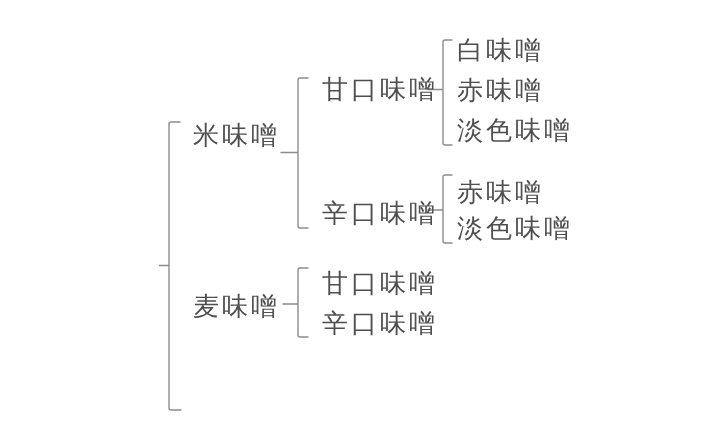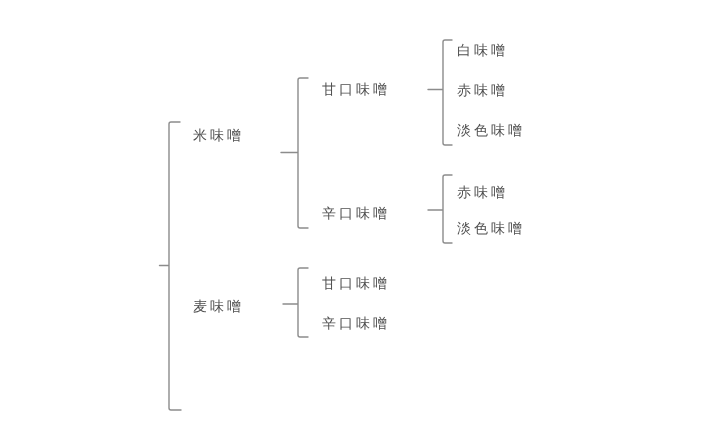--- a/index.html
+++ b/index.html
@@ -27,21 +27,21 @@
   .lines path {
     fill: none;
     stroke: var(--line-color, #8c8c8c);
     stroke-width: 1.4;
     stroke-linecap: round;
     stroke-linejoin: round;
   }
   .node {
     position: absolute;
     color: var(--text-color, #4f4f4f);
-    font-size: 14px;
+    font-size: 26px;
     line-height: 26px;
     letter-spacing: 3px;
     white-space: nowrap;
   }
 </style>
 </head>
 <body>
 
 <div class="canvas">
 

